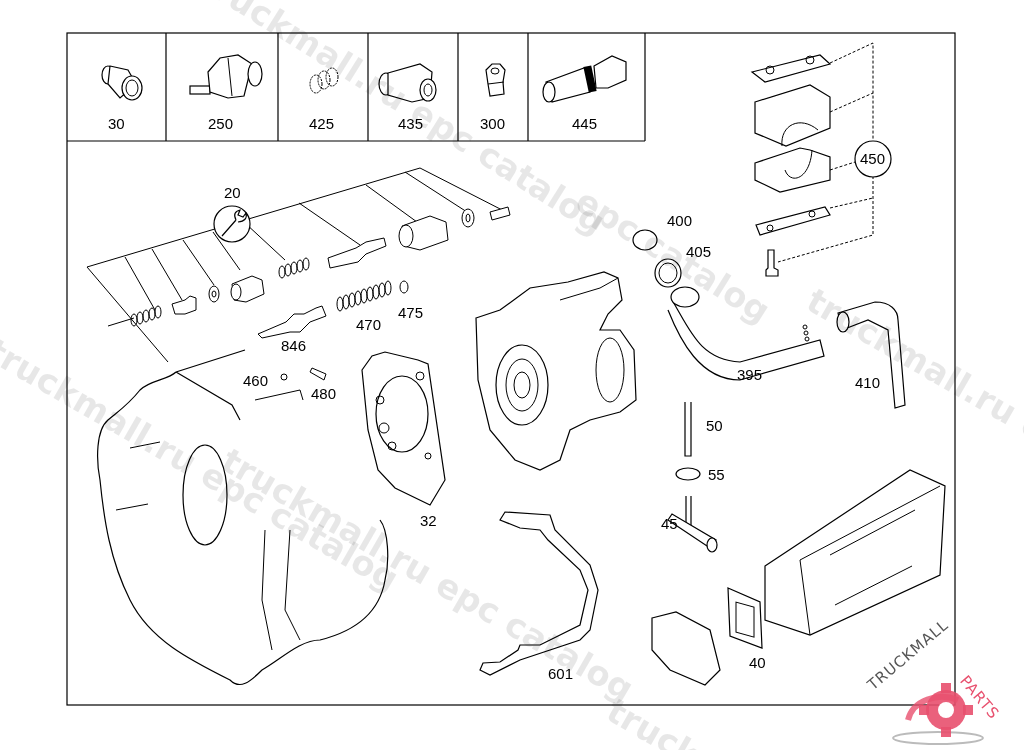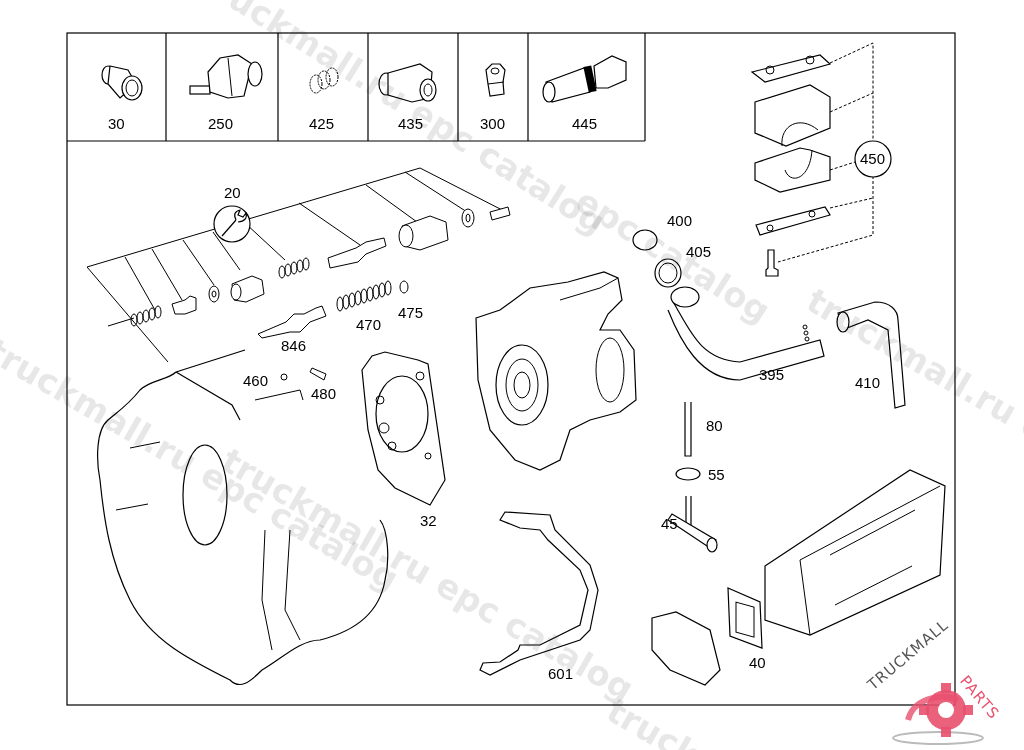--- a/index.html
+++ b/index.html
@@ -218,23 +218,23 @@
 <div class="lbl" style="left:208px;top:116px">250</div>
 <div class="lbl" style="left:309px;top:116px">425</div>
 <div class="lbl" style="left:398px;top:116px">435</div>
 <div class="lbl" style="left:480px;top:116px">300</div>
 <div class="lbl" style="left:572px;top:116px">445</div>
 
 <div class="lbl" style="left:224px;top:185px">20</div>
 <div class="lbl" style="left:420px;top:513px">32</div>
 <div class="lbl" style="left:749px;top:655px">40</div>
 <div class="lbl" style="left:661px;top:516px">45</div>
-<div class="lbl" style="left:706px;top:418px">80</div>
+<div class="lbl" style="left:706px;top:418px">50</div>
 <div class="lbl" style="left:708px;top:467px">55</div>
-<div class="lbl" style="left:759px;top:367px">395</div>
+<div class="lbl" style="left:737px;top:367px">395</div>
 <div class="lbl" style="left:667px;top:213px">400</div>
 <div class="lbl" style="left:686px;top:244px">405</div>
 <div class="lbl" style="left:855px;top:375px">410</div>
 <div class="lbl" style="left:548px;top:666px">601</div>
 <div class="lbl" style="left:860px;top:151px">450</div>
 <div class="lbl" style="left:243px;top:373px">460</div>
 <div class="lbl" style="left:281px;top:338px">846</div>
 <div class="lbl" style="left:356px;top:317px">470</div>
 <div class="lbl" style="left:398px;top:305px">475</div>
 <div class="lbl" style="left:311px;top:386px">480</div>

